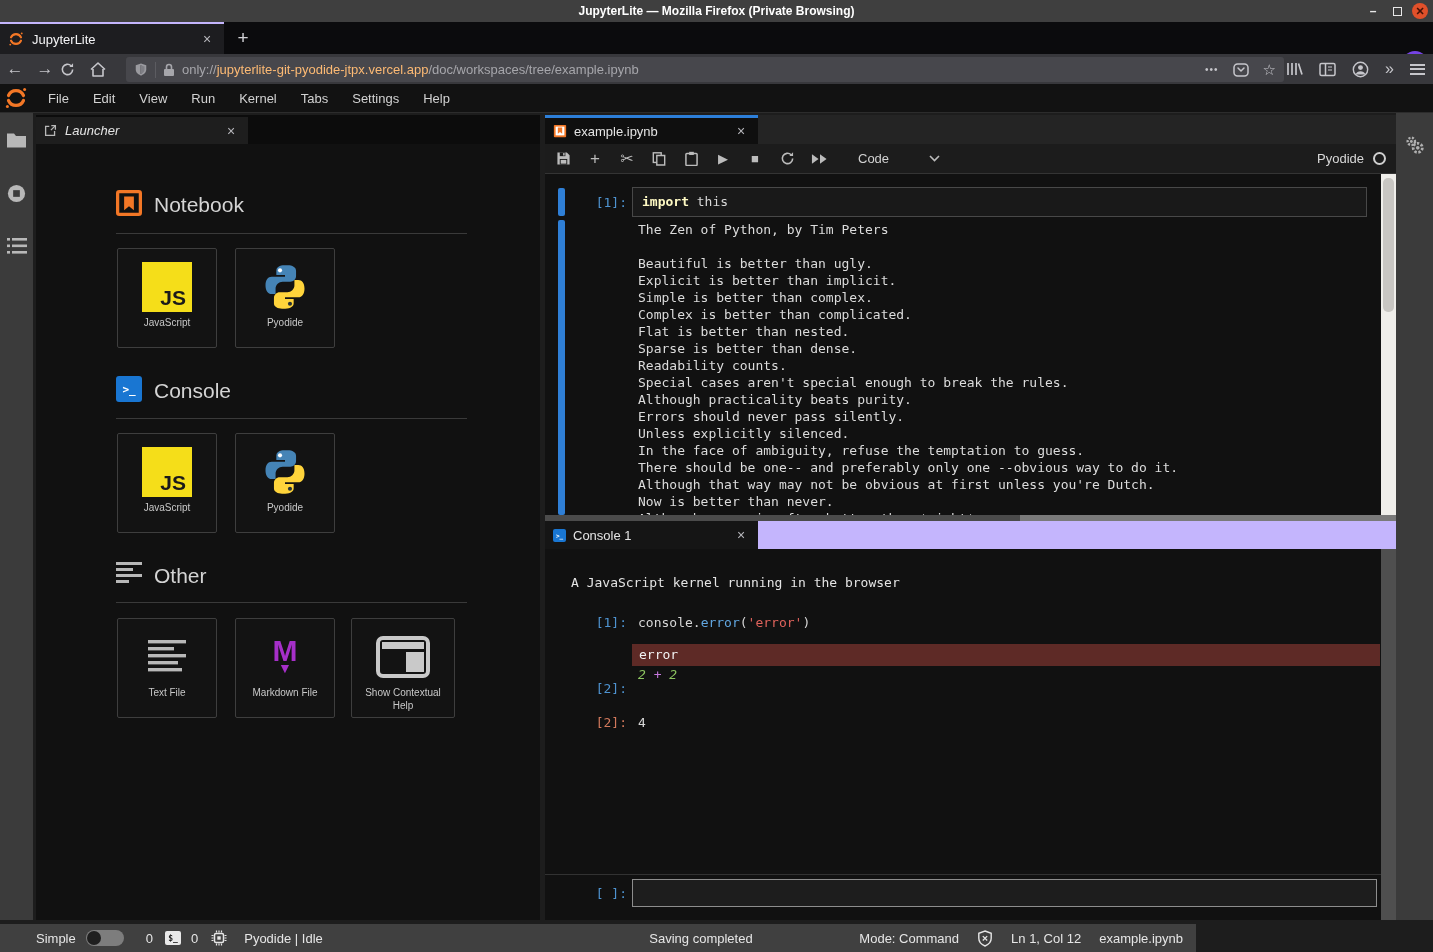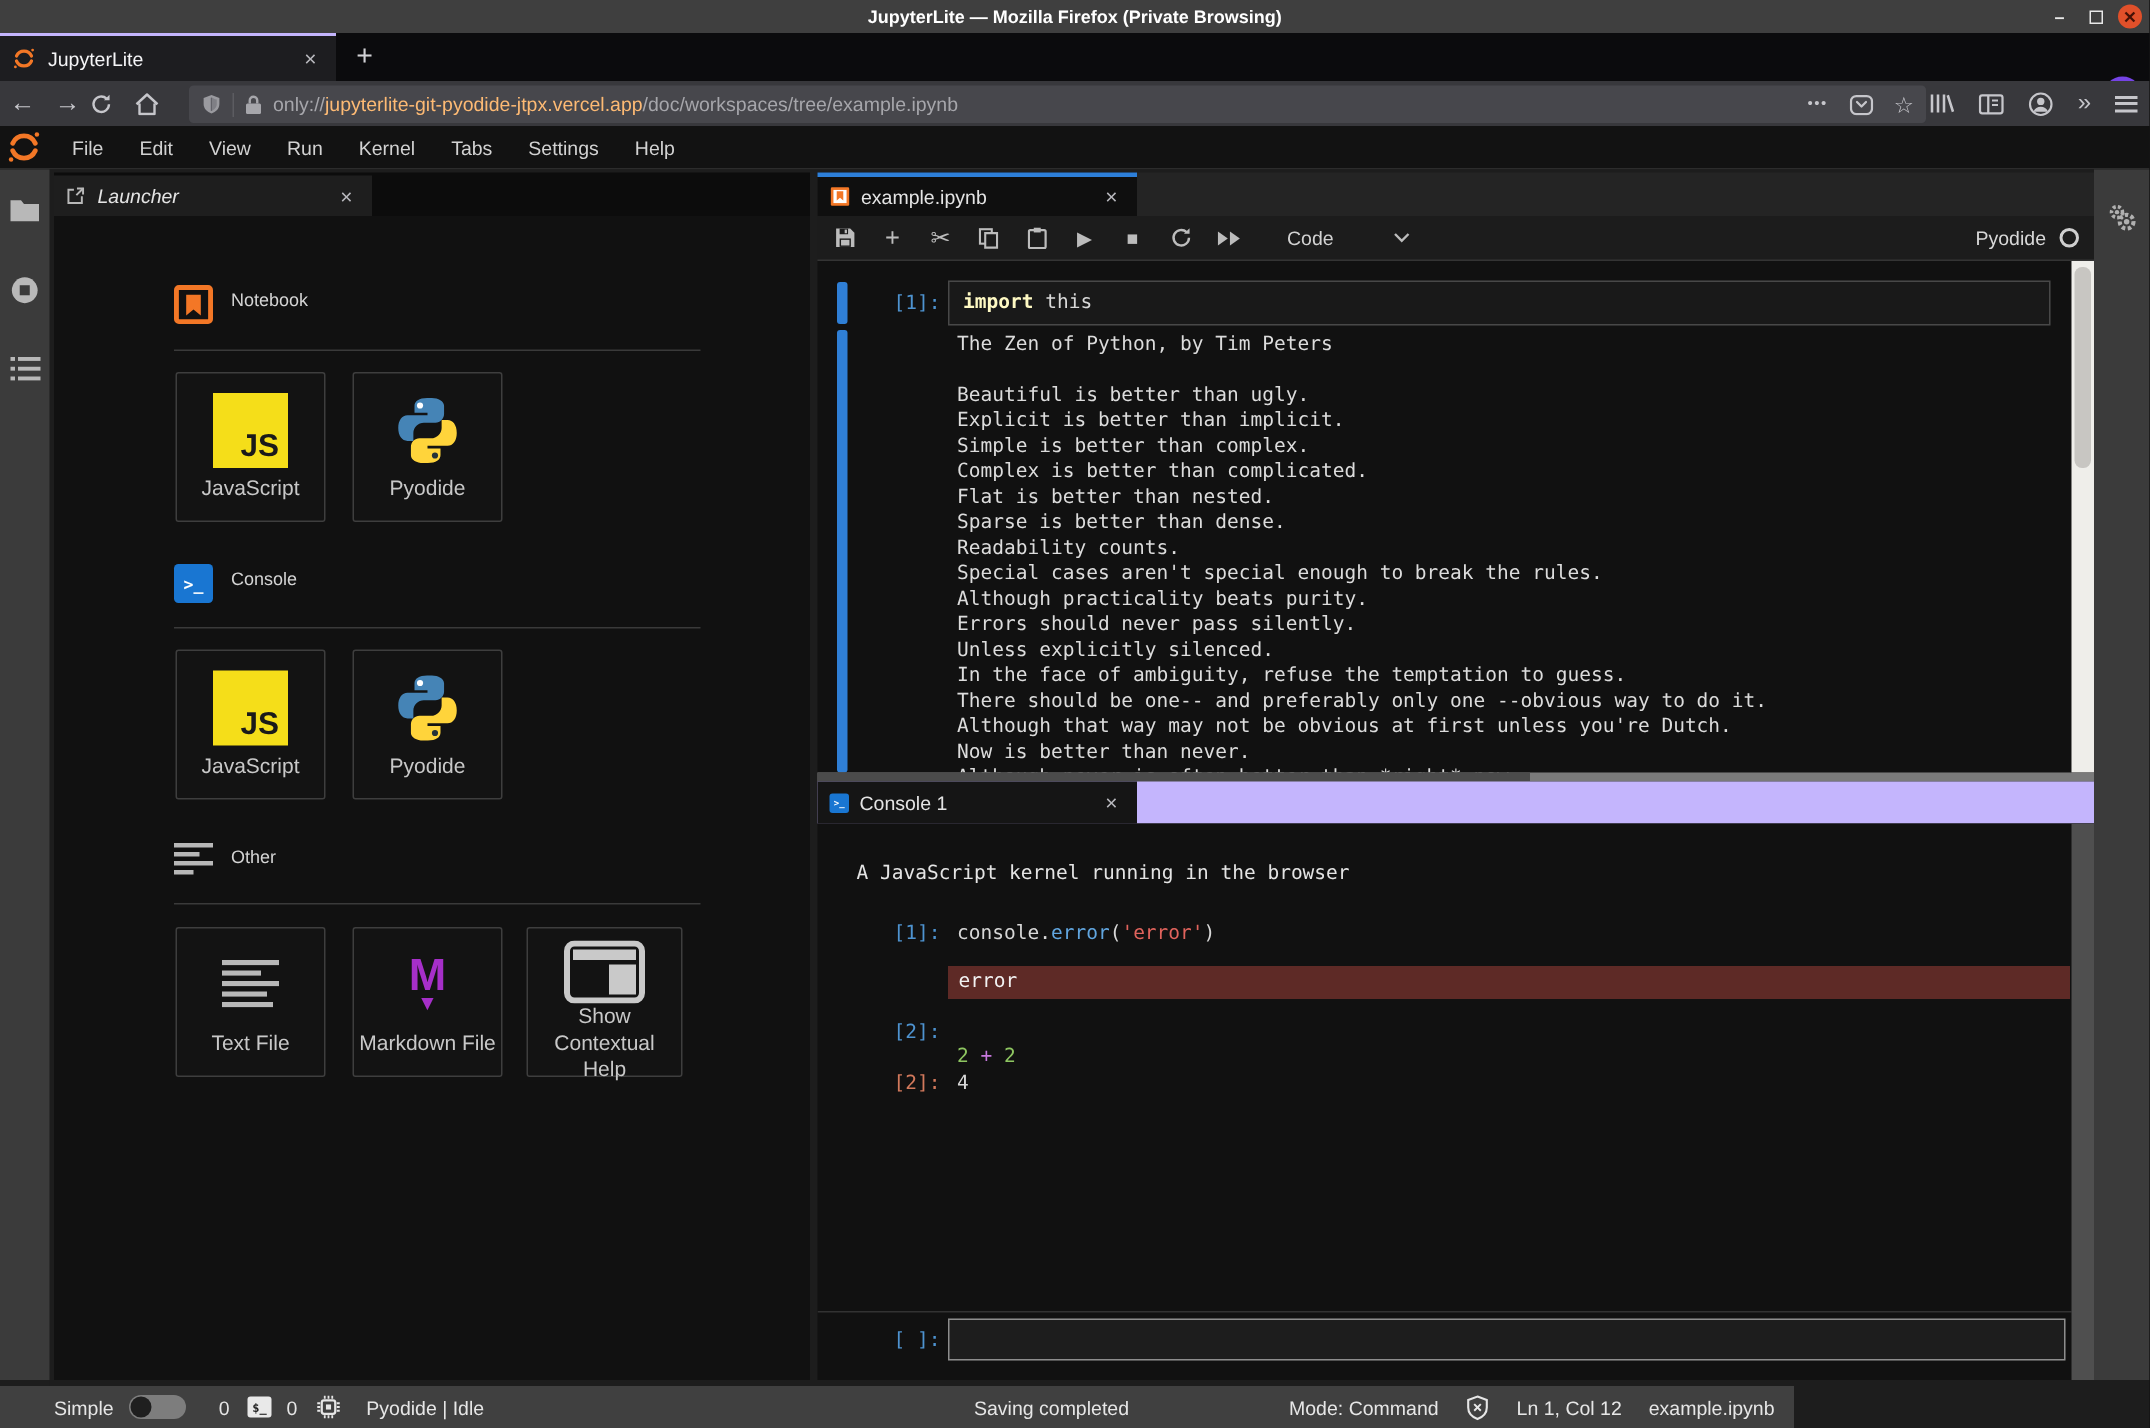--- a/index.html
+++ b/index.html
@@ -57,27 +57,27 @@
   .sb-icon { position:absolute; left:6px; }
   .dock-bg { left:33px; top:113px; width:1363px; height:811px; background:#1d1d1d; }
 
   
   .lp { left:36px; top:115px; width:504px; height:805px; background:#0c0c0c; }
   .lp-tab { position:absolute; left:0; top:2px; width:212px; height:27px; background:#1e1e1e;
     display:flex; align-items:center; padding:0 8px; }
   .lp-tab-label { color:#e4e4e4; font-size:13px; margin-left:8px; flex:1;font-style:italic; }
   .lp-body { position:absolute; left:0; top:29px; right:0; bottom:0; background:#111; }
   .sec-icon { position:absolute; left:80px; width:26px; height:26px; }
-  .sec-label { position:absolute; left:118px; color:#d4d4d4; font-size:12px; }
+  .sec-label { position:absolute; left:118px; color:#d4d4d4; font-size:21px; }
   .sec-div { position:absolute; left:80px; width:351px; border-top:1px solid #3a3a3a; }
   .card { position:absolute; width:100px; height:100px; background:#131313; border:1px solid #3e3e3e;
     border-radius:2px; display:flex; flex-direction:column; align-items:center; }
   .card-wide { width:104px; }
   .card-logo { height:60px; display:flex; align-items:center; justify-content:center; margin-top:8px; }
-  .card-label { color:#c8c8c8; font-size:14px; text-align:center; line-height:1.25; padding:0 3px; }
+  .card-label { color:#c8c8c8; font-size:10px; text-align:center; line-height:1.25; padding:0 3px; }
   .js-logo { width:50px; height:50px; background:#f5de19; position:relative; }
   .js-logo span { position:absolute; right:6px; bottom:2px; font-weight:bold; font-size:21px; color:#1a1a1a; }
   .term-icon-lg { width:26px; height:26px; background:#1976d2; border-radius:3px; color:#fff;
     font-family:"DejaVu Sans Mono", monospace; font-size:11px; font-weight:bold;
     display:flex; align-items:center; justify-content:center; }
   .md-logo { text-align:center; color:#a62fc9; line-height:0.8; }
   .md-logo .m { font-size:30px; font-weight:bold; }
   .md-logo .arr { font-size:14px; }
 
   
@@ -522,21 +522,21 @@
 
   <div class="abs c-panel">
     <div class="c-banner mono">A JavaScript kernel running in the browser</div>
 
     <span class="c-prompt mono in-prompt" style="top:66px;">[1]:</span>
     <span class="c-code mono" style="top:66px;"><span>console</span><span>.</span><span class="tok-method">error</span><span>(</span><span class="tok-str">'error'</span><span>)</span></span>
 
     <div class="c-error mono">error</div>
 
     <span class="c-prompt mono in-prompt" style="top:132px;">[2]:</span>
-    <span class="c-code mono" style="top:148px;"><span class="tok-num">2 </span><span class="tok-op">+</span><span class="tok-num"> 2</span></span>
+    <span class="c-code mono" style="top:118px;font-style:italic;"><span class="tok-num">2 </span><span class="tok-op">+</span><span class="tok-num"> 2</span></span>
 
     <span class="c-prompt mono out-prompt" style="top:166px;">[2]:</span>
     <span class="c-code mono" style="top:166px;">4</span>
 
     <div class="c-div"></div>
     <span class="c-prompt mono in-prompt" style="top:337px;">[ ]:</span>
     <div class="c-inputbox">
       <input style="">
     </div>
     <div class="c-scrollstrip"></div>

